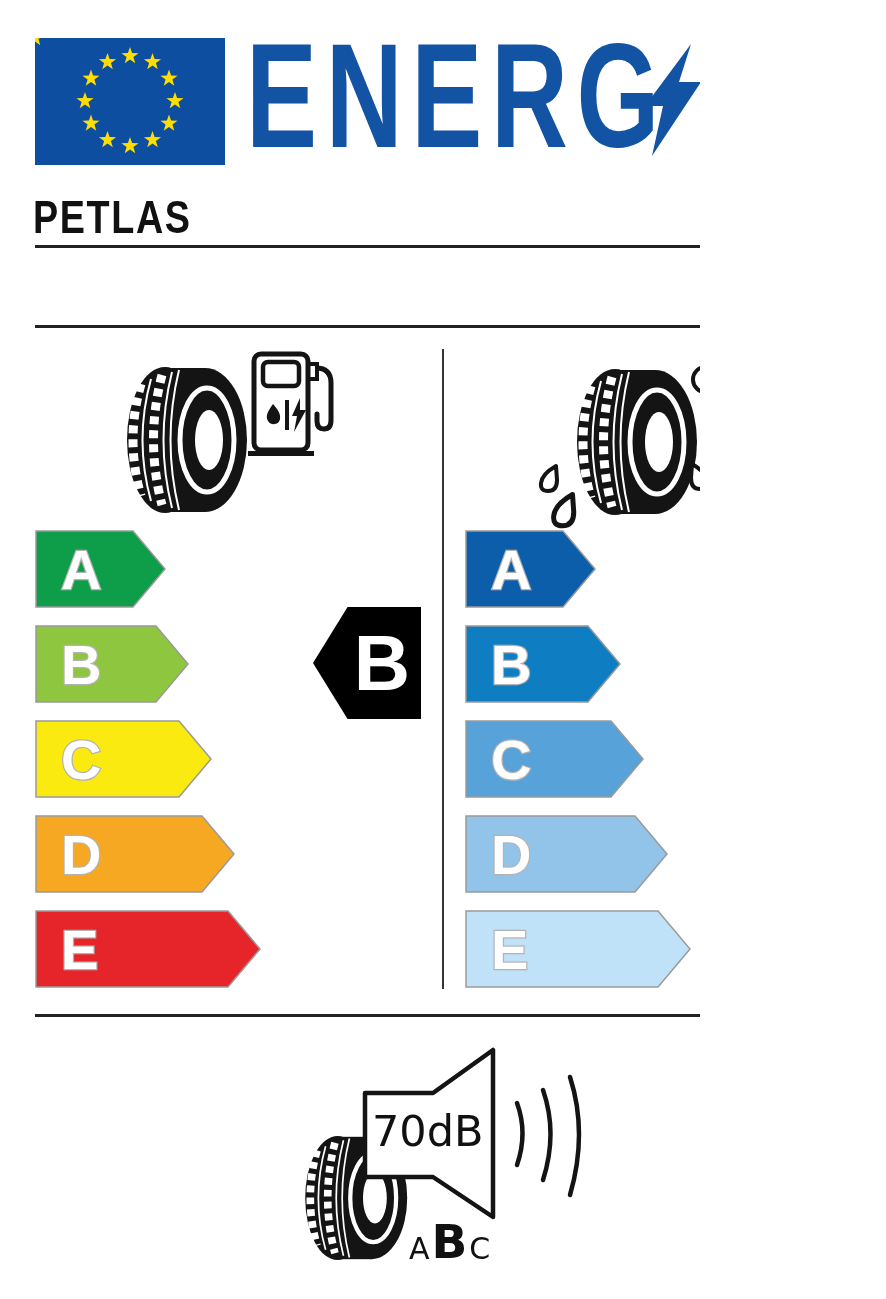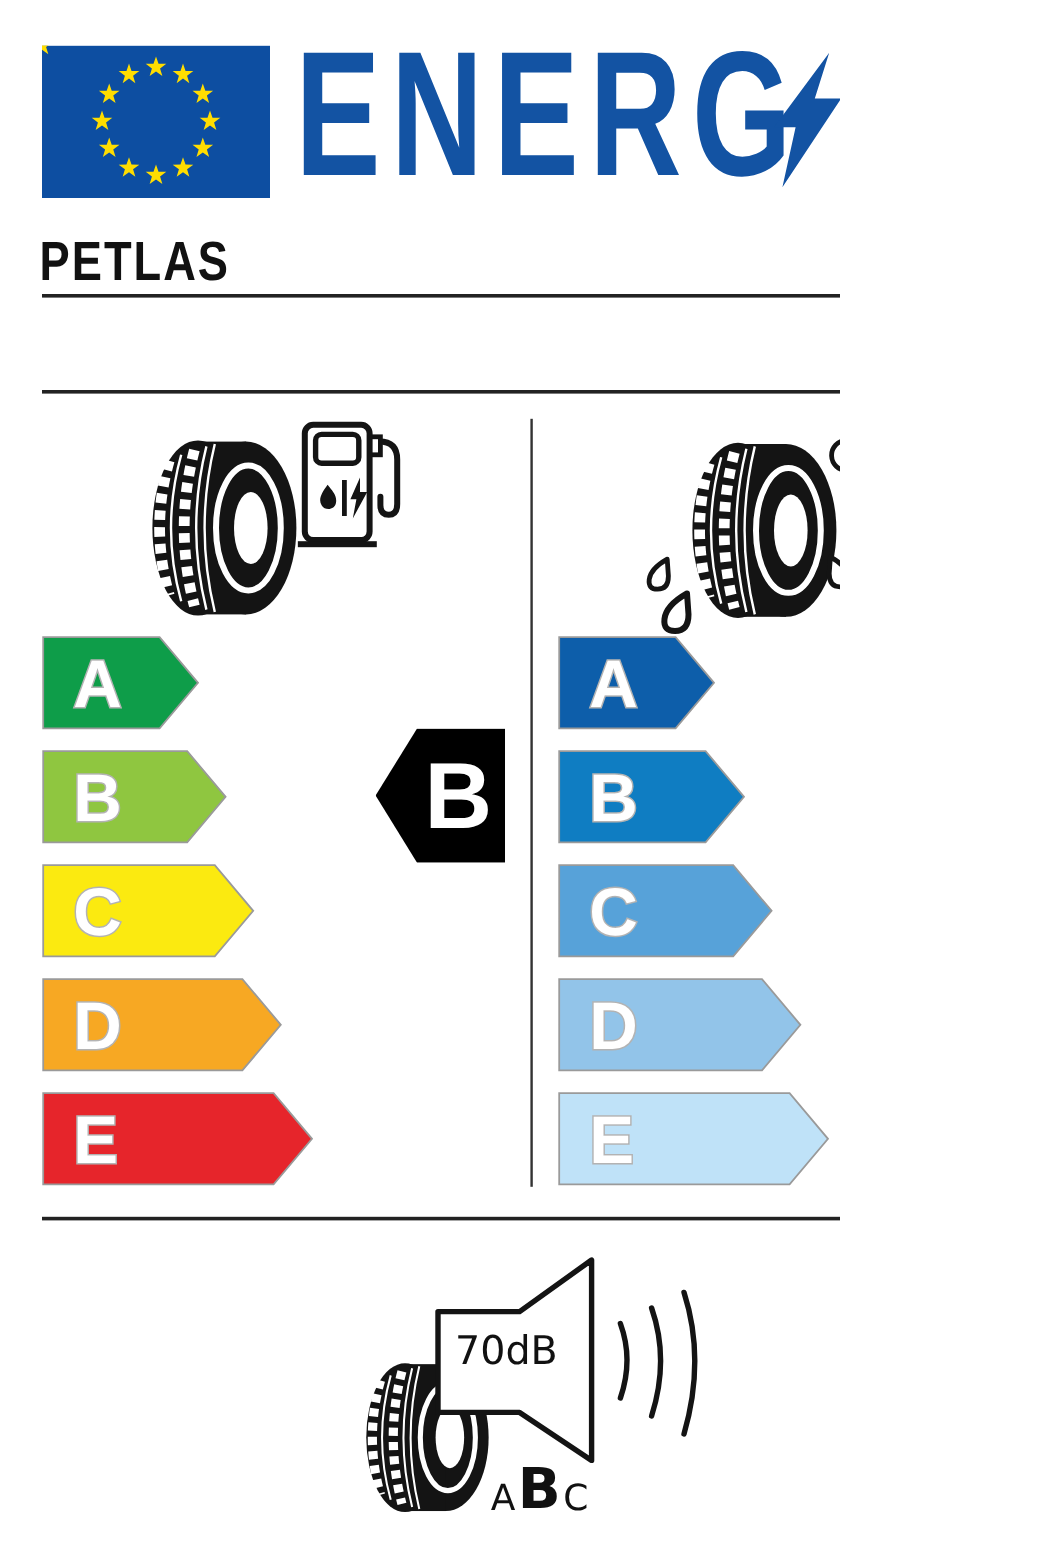--- a/index.html
+++ b/index.html
@@ -21,21 +21,21 @@
   .bar-row{position:absolute;left:0;height:77px;}
   .bar-letter{position:absolute;left:26px;top:0;height:77px;line-height:79px;
     font-size:56px;font-weight:bold;color:#fff;-webkit-text-stroke:2.5px #b3b3b3;
     paint-order:stroke fill;}
   .rating-arrow{width:108px;height:112px;background:#000;
     clip-path:polygon(0 50%,32% 0,100% 0,100% 100%,32% 100%);
     display:flex;align-items:center;justify-content:center;}
   .rating-arrow span{padding-left:30px;color:#fff;font-size:78px;font-weight:bold;line-height:1;}
 
   
-  .db-text{left:372px;top:1106px;width:100px;text-align:center;font-size:33px;color:#111;
+  .db-text{left:372px;top:1106px;width:100px;text-align:center;font-size:43px;color:#111;
     font-family:"DejaVu Sans",sans-serif;}
   .abc-row{left:409px;top:1216px;height:48px;display:flex;align-items:flex-end;gap:2px;color:#111;
     font-family:"DejaVu Sans",sans-serif;}
   .abc-row .small{font-size:30px;line-height:30px;}
   .abc-row .big{font-size:47px;line-height:44px;font-weight:bold;}
 
   svg{display:block;}
 </style>
 </head>
 <body>

